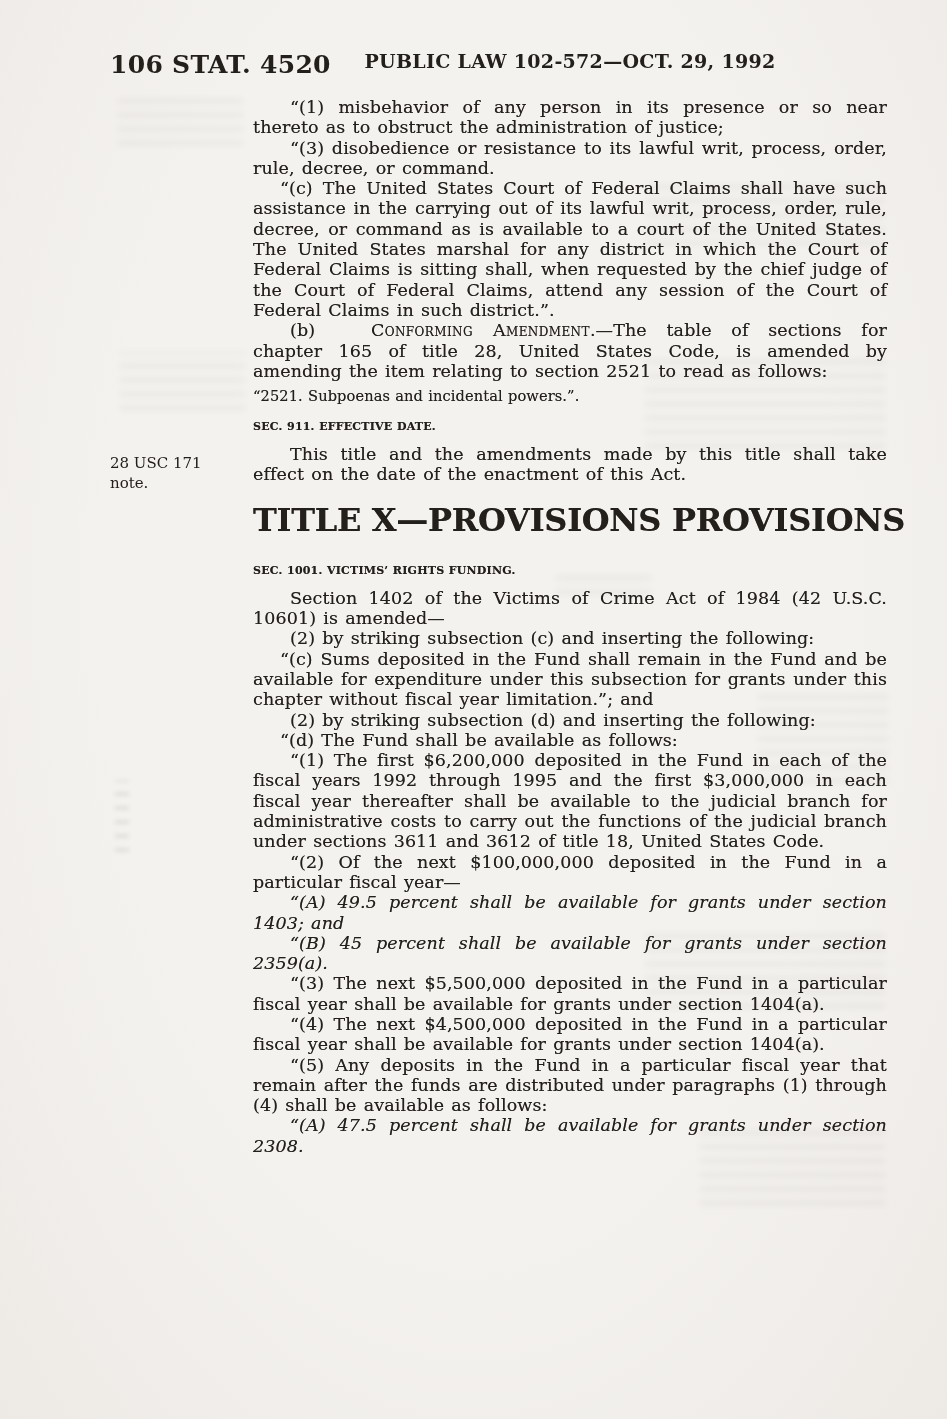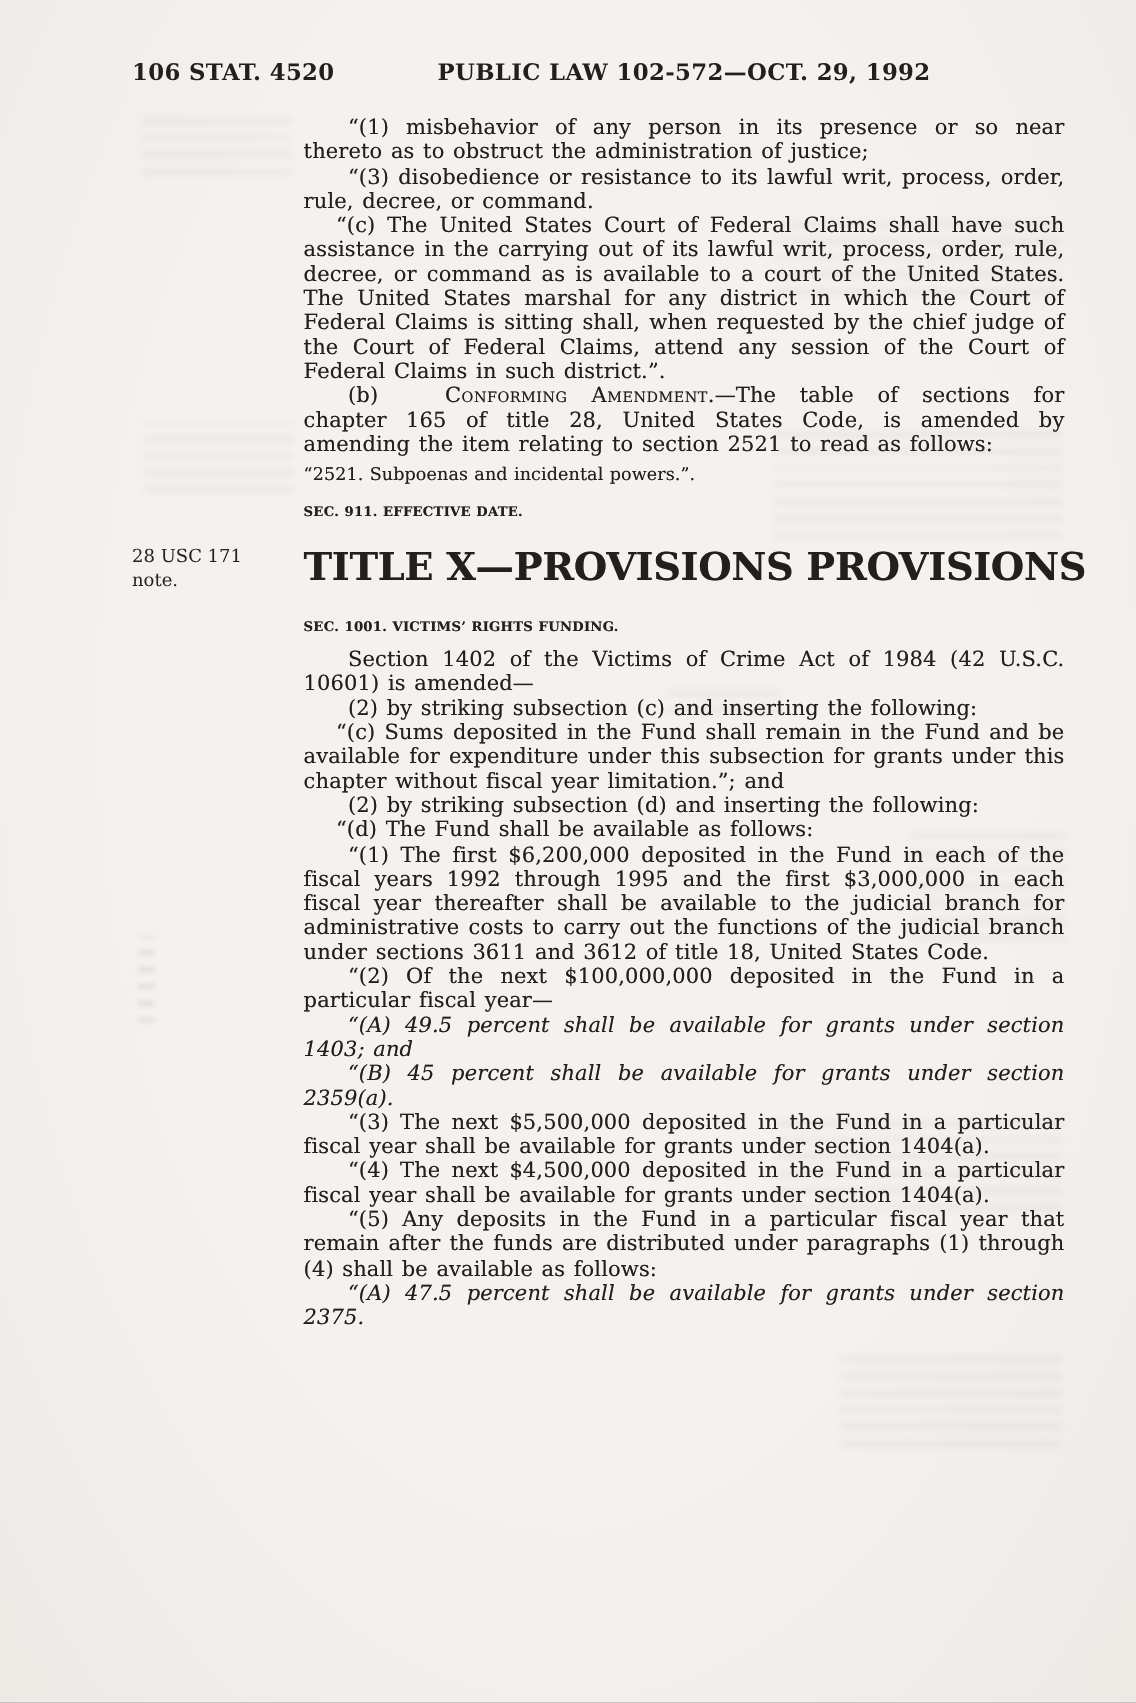--- a/index.html
+++ b/index.html
@@ -9,21 +9,21 @@
     margin:0 auto;
     background:radial-gradient(ellipse at 50% 42%, #f4f2ef 55%, #edeae6 100%);
     overflow:hidden;
     font-family:"DejaVu Serif", serif;
     color:#23201c;
   }
   
   .hdr{position:absolute;top:50px;left:0;width:947px;height:26px;}
   .hdr .stat{
     position:absolute;left:110px;top:0;
-    font-weight:bold;font-size:19px;letter-spacing:.3px;white-space:nowrap;
+    font-weight:bold;font-size:25px;letter-spacing:.3px;white-space:nowrap;
   }
   .hdr .law{
     position:absolute;left:253px;top:0;width:634px;
     text-align:center;font-weight:bold;font-size:19px;letter-spacing:.3px;white-space:nowrap;
   }
   
   .sidenote{
     position:absolute;left:110px;top:454px;width:135px;
     font-size:15px;line-height:19.5px;text-align:left;
   }
@@ -95,33 +95,34 @@
 
     <p class="l2">“(1) misbehavior of any person in its presence or so near thereto as to obstruct the administration of justice;</p>
     <p class="l2">“(3) disobedience or resistance to its lawful writ, process, order, rule, decree, or command.</p>
     <p class="qind">“(c) The United States Court of Federal Claims shall have such assistance in the carrying out of its lawful writ, process, order, rule, decree, or command as is available to a court of the United States. The United States marshal for any district in which the Court of Federal Claims is sitting shall, when requested by the chief judge of the Court of Federal Claims, attend any session of the Court of Federal Claims in such district.”.</p>
 
     <p class="ind1"><span>(b) </span><span class="sc">Conforming Amendment</span><span>.—The table of sections for chapter 165 of title 28, United States Code, is amended by amending the item relating to section 2521 to read as follows:</span></p>
 
     <p class="cite">“2521. Subpoenas and incidental powers.”.</p>
 
     <p class="sec-head">SEC. 911. EFFECTIVE DATE.</p>
+    <p class="ind1">This title and the amendments made by this title shall take effect on the date of the enactment of this Act.</p>
 
     <p class="title-head">TITLE X—PROVISIONS PROVISIONS</p>
 
     <p class="sec-head">SEC. 1001. VICTIMS’ RIGHTS FUNDING.</p>
     <p class="ind1">Section 1402 of the Victims of Crime Act of 1984 (42 U.S.C. 10601) is amended—</p>
 
     <p class="l2">(2) by striking subsection (c) and inserting the following:</p>
     <p class="qind">“(c) Sums deposited in the Fund shall remain in the Fund and be available for expenditure under this subsection for grants under this chapter without fiscal year limitation.”; and</p>
     <p class="l2">(2) by striking subsection (d) and inserting the following:</p>
     <p class="qind">“(d) The Fund shall be available as follows:</p>
     <p class="l2">“(1) The first $6,200,000 deposited in the Fund in each of the fiscal years 1992 through 1995 and the first $3,000,000 in each fiscal year thereafter shall be available to the judicial branch for administrative costs to carry out the functions of the judicial branch under sections 3611 and 3612 of title 18, United States Code.</p>
     <p class="l2">“(2) Of the next $100,000,000 deposited in the Fund in a particular fiscal year—</p>
     <p class="l3">“(A) 49.5 percent shall be available for grants under section 1403; and</p>
     <p class="l3">“(B) 45 percent shall be available for grants under section 2359(a).</p>
     <p class="l2">“(3) The next $5,500,000 deposited in the Fund in a particular fiscal year shall be available for grants under section 1404(a).</p>
     <p class="l2">“(4) The next $4,500,000 deposited in the Fund in a particular fiscal year shall be available for grants under section 1404(a).</p>
     <p class="l2">“(5) Any deposits in the Fund in a particular fiscal year that remain after the funds are distributed under paragraphs (1) through (4) shall be available as follows:</p>
-    <p class="l3">“(A) 47.5 percent shall be available for grants under section 2375.</p>
+    <p class="l3">“(A) 47.5 percent shall be available for grants under section 2308.</p>
 
   </div>
 </div>
 
 </body></html>

